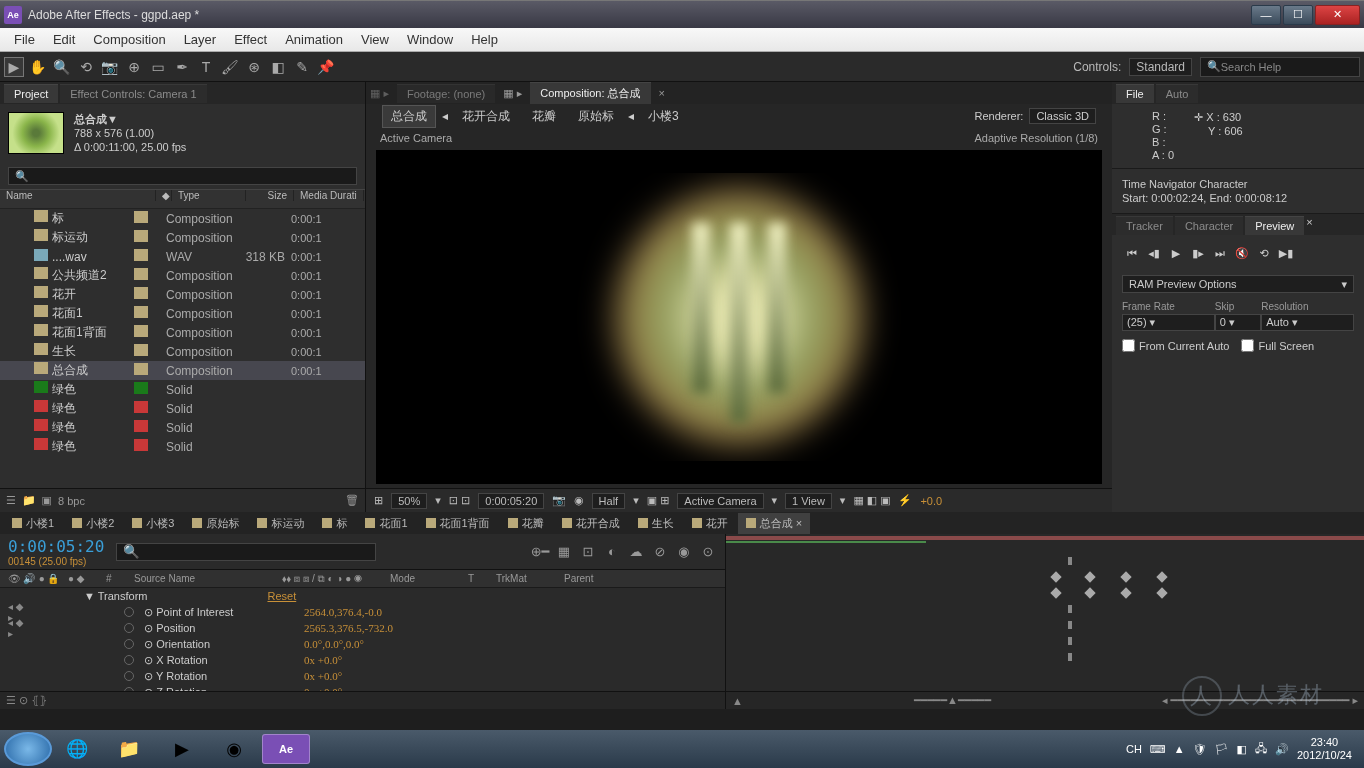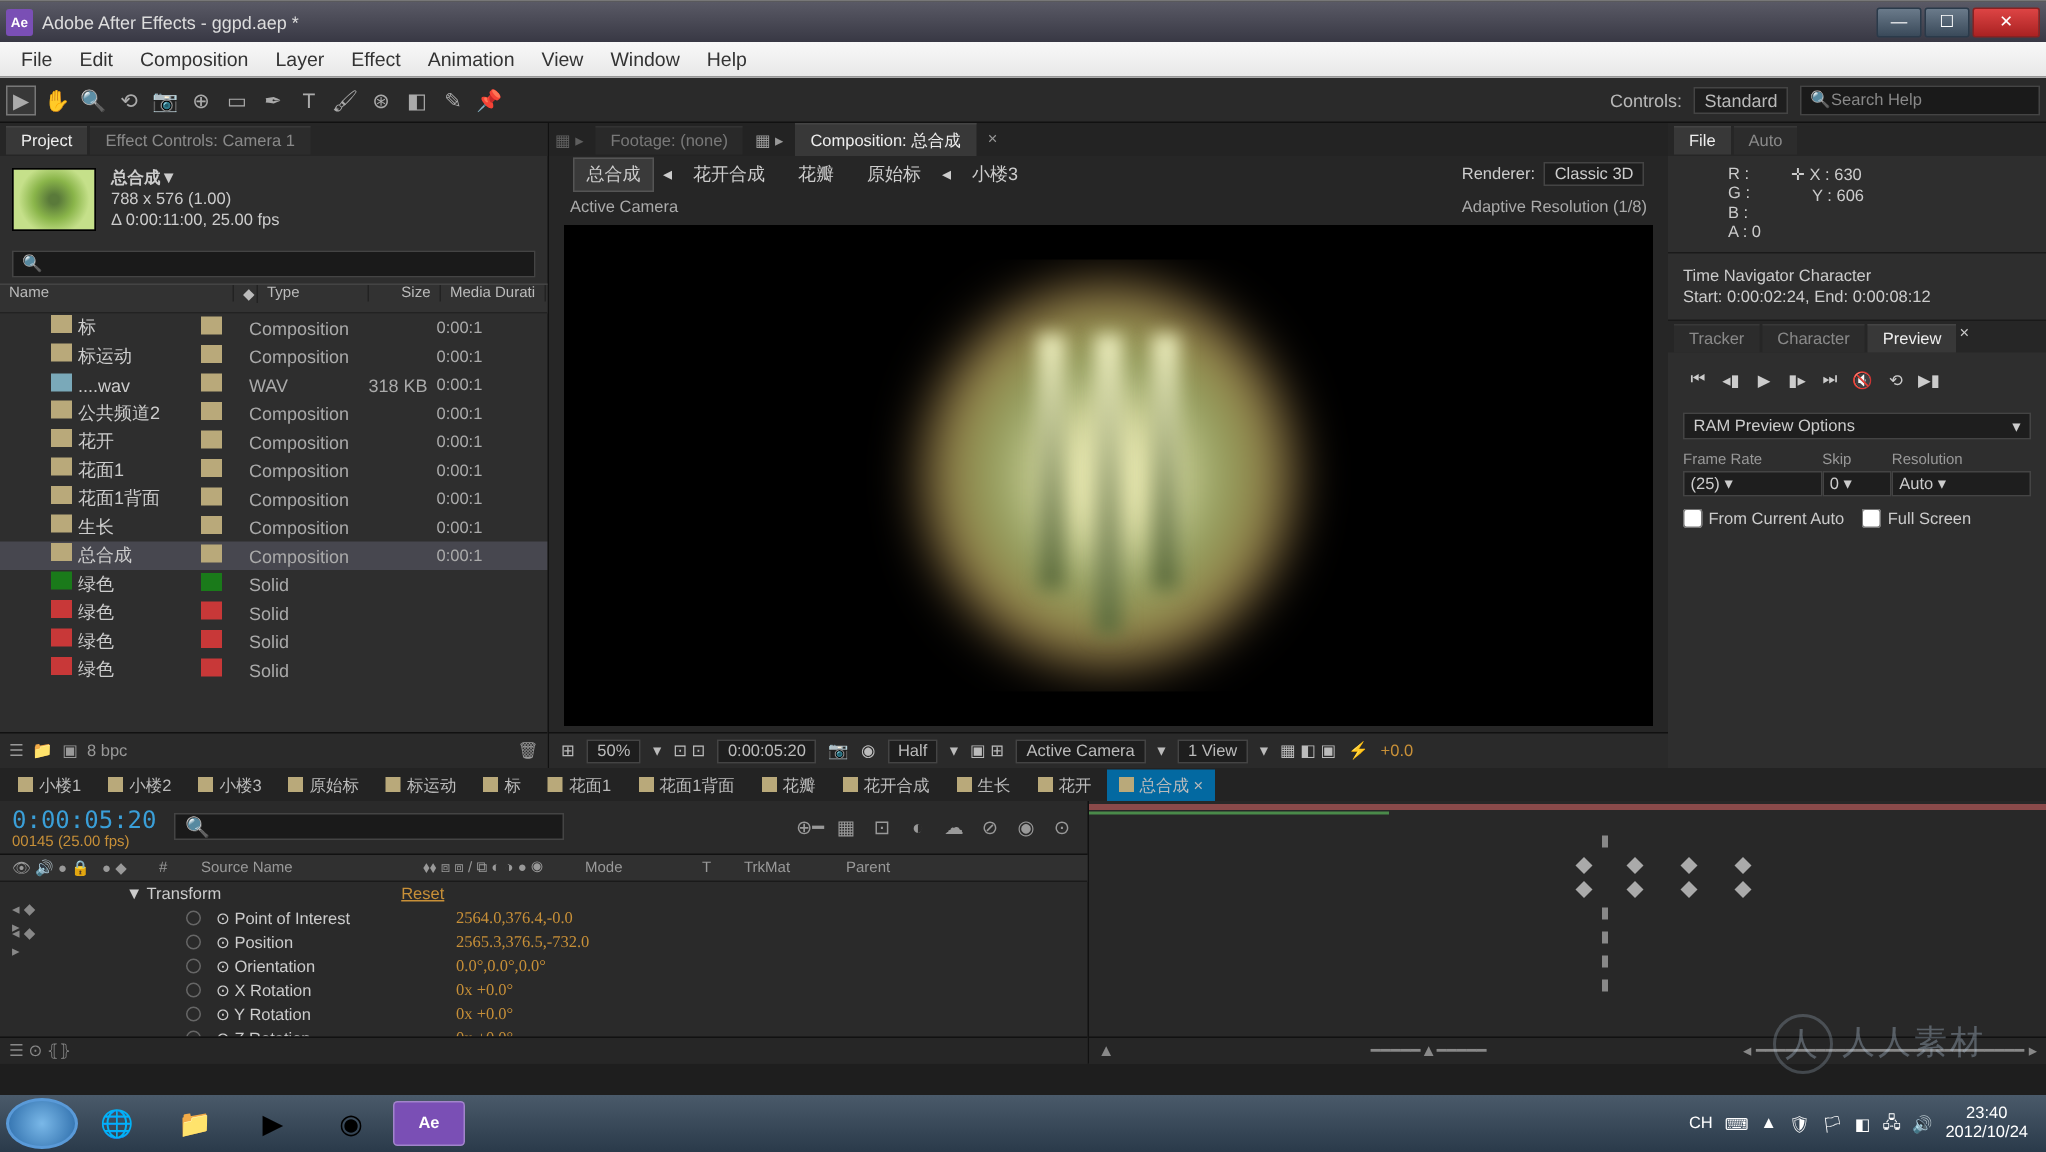--- a/index.html
+++ b/index.html
@@ -68,21 +68,21 @@
 .ram-opt { padding: 4px 10px 10px; }
 .ram-dd { width: 100%; background: #1e1e1e; border: 1px solid #444; padding: 2px 6px; margin-bottom: 8px; }
 .ram-cols { display: flex; gap: 0; margin-bottom: 8px; }
 .ram-col { flex: 1; }
 .ram-col label { display: block; font-size: 10px; color: #999; margin-bottom: 2px; }
 .ram-col .dd { background: #1e1e1e; border: 1px solid #444; padding: 1px 4px; width: 100%; }
 .chk-row { display: flex; gap: 12px; font-size: 11px; }
 .chk-row label { display: flex; align-items: center; gap: 4px; }
 .timeline-tabs { height: 22px; background: #232323; display: flex; align-items: center; font-size: 11px; color: #bbb; padding: 0 4px; gap: 2px; }
 .tl-tab { padding: 3px 8px; display: flex; align-items: center; gap: 4px; }
-.tl-tab.active { background: #0369a1; }
+.tl-tab.active { background: #404040; }
 .tl-sq { width: 10px; height: 10px; background: #b9a97a; }
 .timeline { height: 175px; background: #2a2a2a; display: flex; }
 .tl-left { width: 726px; display: flex; flex-direction: column; border-right: 1px solid #111; }
 .tl-head { height: 36px; display: flex; align-items: center; padding: 0 8px; gap: 12px; border-bottom: 1px solid #111; }
 .timecode { color: #3a9fd8; font-size: 16px; font-family: monospace; }
 .frameinfo { color: #c89038; font-size: 10px; }
 .tl-search { flex: 1; }
 .tl-search input { width: 260px; height: 18px; background: #1a1a1a; border: 1px solid #444; padding: 0 6px; }
 .tl-icons { display: flex; gap: 6px; }
 .tl-icon { width: 18px; height: 18px; color: #999; display: flex; align-items: center; justify-content: center; font-size: 13px; }

